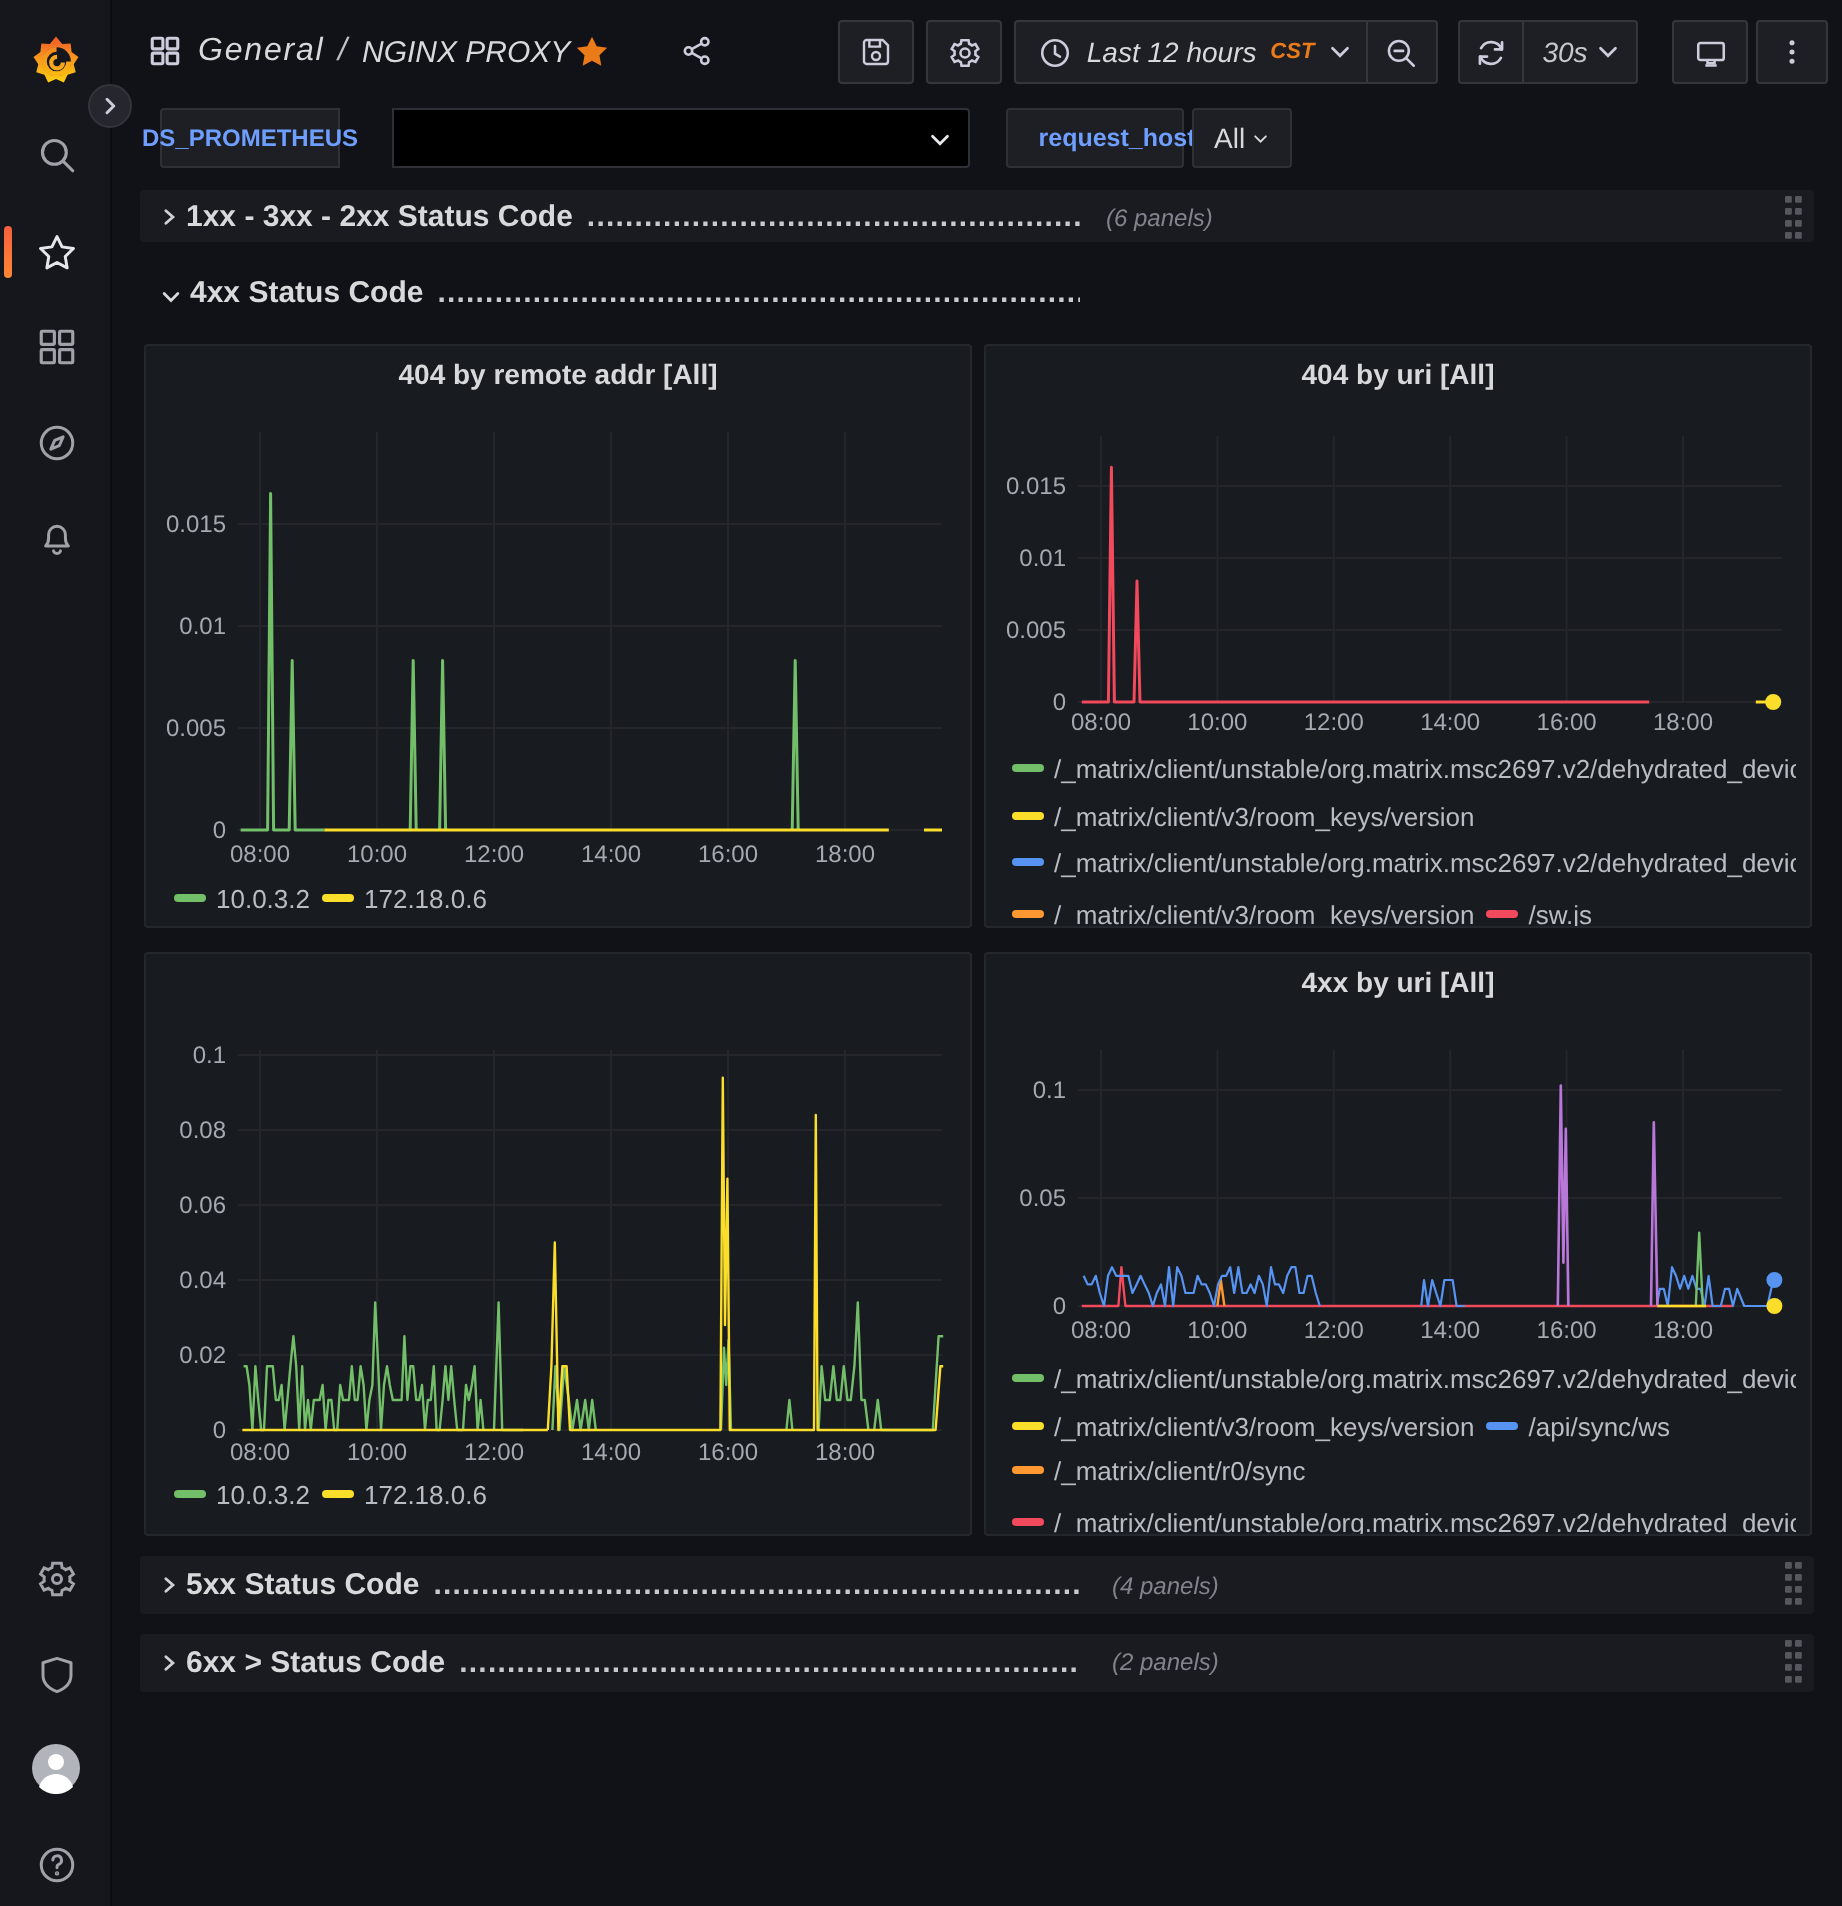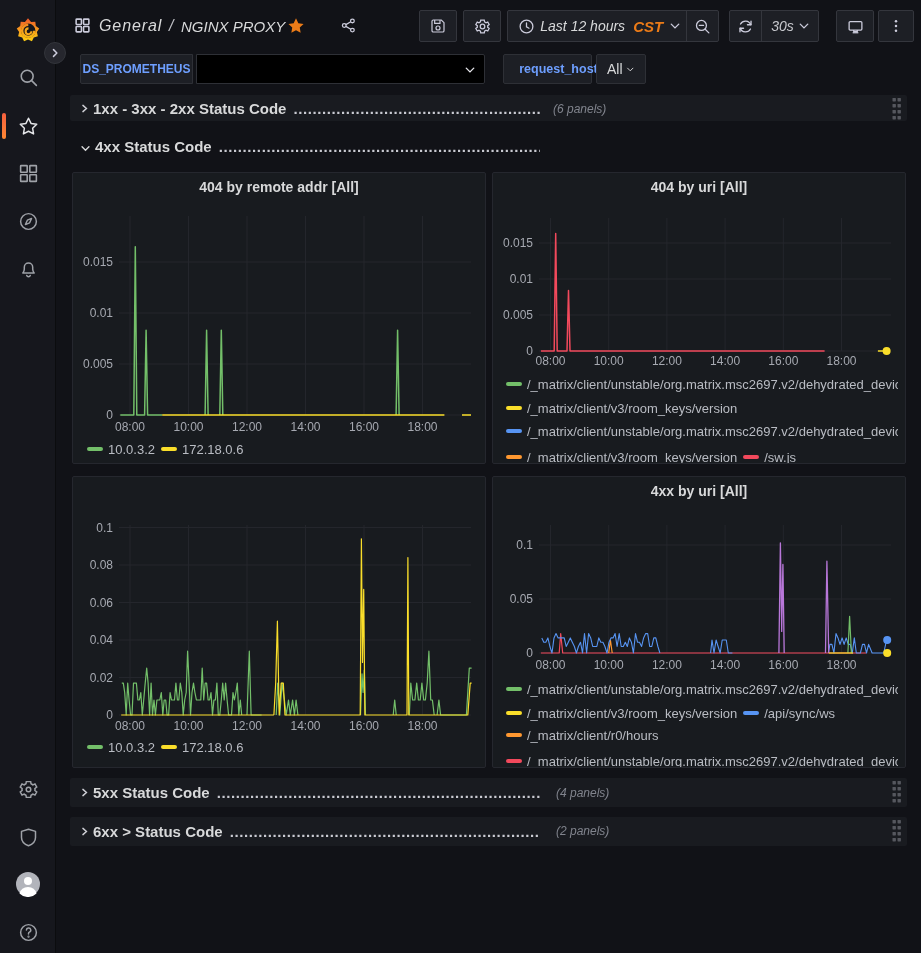--- a/index.html
+++ b/index.html
@@ -151,21 +151,21 @@
           <path d="M19.4 12a7.4 7.4 0 0 0-.1-1.2l2.1-1.6-2-3.5-2.5 1a7.6 7.6 0 0 0-2-1.2L14.5 3h-5l-.4 2.5a7.6 7.6 0 0 0-2 1.2l-2.5-1-2 3.5 2.1 1.6a7.4 7.4 0 0 0 0 2.4l-2.1 1.6 2 3.5 2.5-1a7.6 7.6 0 0 0 2 1.2l.4 2.5h5l.4-2.5a7.6 7.6 0 0 0 2-1.2l2.5 1 2-3.5-2.1-1.6c.1-.4.1-.8.1-1.2z"></path>
         </svg>
       </div>
     <div class="btngrp" style="left:450px; width:212px;">
       <div class="seg" style="width:36px; padding-left:4px;">
           <svg width="17" height="17" viewBox="0 0 24 24" fill="none" stroke="#ccccdc" stroke-width="1.8">
             <circle cx="12" cy="12" r="9"></circle>
             <path d="M12 7v5.5l3.5 2" stroke-linecap="round"></path>
           </svg>
         </div>
-      <div class="seg" style="font-size:14px; font-weight:500; color:#d8d9da; white-space:nowrap; flex:1;">Last 12 hours&nbsp;<span style="color:#eb7b18; font-weight:700; font-size:15px;">&nbsp;CST</span></div>
+      <div class="seg" style="font-size:14px; font-weight:500; color:#d8d9da; white-space:nowrap; flex:1;">Last 12 hours&nbsp;<span style="color:#eb7b18; font-weight:700; font-size:11px;">&nbsp;CST</span></div>
       <div class="seg" style="width:26px;">
           <svg width="12" height="12" viewBox="0 0 16 16">
             <path d="M3 5.5 L8 10.5 L13 5.5" fill="none" stroke="#ccccdc" stroke-width="1.8" stroke-linecap="round"></path>
           </svg>
         </div>
       <div class="vsep"></div>
       <div class="seg" style="width:35px;">
           <svg width="17" height="17" viewBox="0 0 24 24" fill="none" stroke="#ccccdc" stroke-width="1.8">
             <circle cx="10.5" cy="10.5" r="7"></circle>
             <path d="M15.8 15.8 L21 21 M7.5 10.5h6" stroke-linecap="round"></path>
@@ -198,21 +198,21 @@
     <div class="btn" style="left:821px; width:36px;">
         <svg width="16" height="16" viewBox="0 0 24 24" fill="#ccccdc">
           <circle cx="12" cy="5" r="1.9"></circle>
           <circle cx="12" cy="12" r="1.9"></circle>
           <circle cx="12" cy="19" r="1.9"></circle>
         </svg>
       </div>
   </div>
 
   <div id="subhdr">
-    <div class="varlabel" style="left:80px; width:113px; border-radius:2px 0 0 2px; font-size:12px; justify-content:center;">DS_PROMETHEUS</div>
+    <div class="varlabel" style="left:80px; width:90px; border-radius:2px 0 0 2px; font-size:12px; justify-content:center;">DS_PROMETHEUS</div>
     <div style="position:absolute; left:196px; top:54px; width:289px; height:30px; background:#000; border:1px solid #2e3036; border-radius:0 2px 2px 0;">
       <svg style="position:absolute; right:8px; top:9px;" width="12" height="12" viewBox="0 0 16 16">
           <path d="M3 5.5 L8 10.5 L13 5.5" fill="none" stroke="#e8e8ed" stroke-width="1.8" stroke-linecap="round"></path>
         </svg>
     </div>
     <div class="varlabel" style="left:503px; width:89px; border-radius:2px; font-weight:700; font-size:12.5px; justify-content:center;padding-left:32px;">request_host</div>
     <div class="varlabel" style="left:596px; width:50px; border-radius:2px; color:#d8d9da; font-weight:400; font-size:14px;">All&nbsp;<svg width="11" height="11" viewBox="0 0 16 16">
           <path d="M3 5.5 L8 10.5 L13 5.5" fill="none" stroke="#d8d9da" stroke-width="1.8" stroke-linecap="round"></path>
         </svg></div>
   </div>
@@ -406,21 +406,21 @@
         <span style="margin-right:6px;">/_matrix/client/unstable/org.matrix.msc2697.v2/dehydrated_device</span>
       </div>
       <div style="position:absolute;left:13px;top:228px;height:16px;display:flex;align-items:center;font-size:13px;color:#b9bcc3;white-space:nowrap;overflow:hidden;width:392px;">
         <span style="display:inline-block;width:16px;height:4px;border-radius:2px;background:#fade2a;margin-right:5px;flex:none;"></span>
         <span style="margin-right:6px;">/_matrix/client/v3/room_keys/version</span>
         <span style="display:inline-block;width:16px;height:4px;border-radius:2px;background:#5794f2;margin-right:5px;flex:none;"></span>
         <span style="margin-right:6px;">/api/sync/ws</span>
       </div>
       <div style="position:absolute;left:13px;top:250px;height:16px;display:flex;align-items:center;font-size:13px;color:#b9bcc3;white-space:nowrap;overflow:hidden;width:392px;">
         <span style="display:inline-block;width:16px;height:4px;border-radius:2px;background:#ff9830;margin-right:5px;flex:none;"></span>
-        <span style="margin-right:6px;">/_matrix/client/r0/hours</span>
+        <span style="margin-right:6px;">/_matrix/client/r0/sync</span>
       </div>
       <div style="position:absolute;left:13px;top:276px;height:16px;display:flex;align-items:center;font-size:13px;color:#b9bcc3;white-space:nowrap;overflow:hidden;width:392px;">
         <span style="display:inline-block;width:16px;height:4px;border-radius:2px;background:#f2495c;margin-right:5px;flex:none;"></span>
         <span style="margin-right:6px;">/_matrix/client/unstable/org.matrix.msc2697.v2/dehydrated_device</span>
       </div>
     </div>
 
   <div class="rowbar" style="top:778px; height:29px;">
       <svg class="draghandle" width="11" height="23" viewBox="0 0 11 23">
         <rect x="1.5" y="1" width="3.4" height="3.4" rx="0.6" fill="#606269"></rect>

